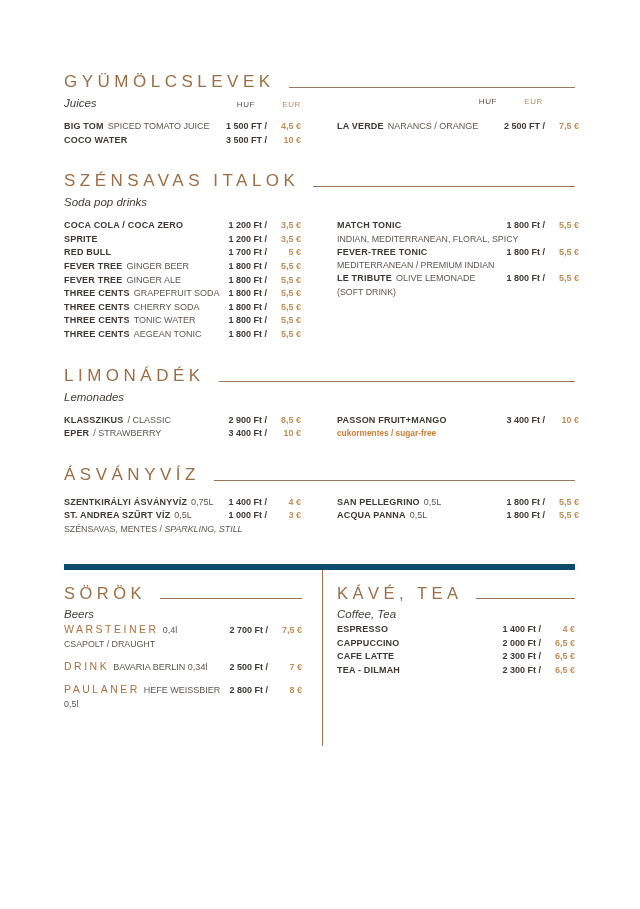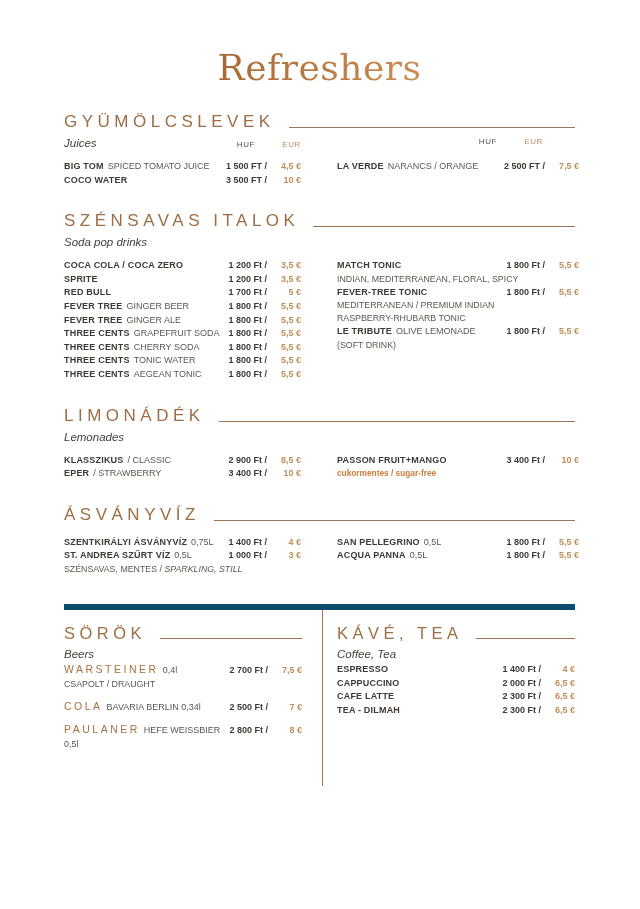--- a/index.html
+++ b/index.html
@@ -43,21 +43,20 @@
   .bottom-col{padding:14px 20px 26px 0;}
   .bottom-col.right{border-left:1px solid #a3754c;padding:14px 0 26px 14px;}
   .bottom .cols-one{margin-top:3px;}
   .item.beer{margin-bottom:9px;}
   .bottom .heading{font-size:16.5px;}
 </style>
 </head>
 <body>
 
 <div class="page">
-  <h1 class="title">Refreshers</h1>
   <div id="menu-sections">
       <section class="section">
         <div class="heading-row">
           <h2 class="heading">GYÜMÖLCSLEVEK</h2>
           <div class="heading-rule"></div>
         </div>
         <div class="sub-row">
           <div class="sub-col">
             <div class="subheading">Juices</div>
             <div class="cur-row">
@@ -214,21 +213,20 @@
             </div>
             <div class="item">
               <div class="item-row">
                 <div class="item-main"><span class="item-name">FEVER-TREE TONIC</span></div>
                 <div class="price">
                   <span class="huf">1 800 Ft /</span>
                   <span class="eur">5,5 €</span>
                 </div>
               </div>
               <div class="item-sub"><span>MEDITERRANEAN / PREMIUM INDIAN</span></div>
-              <div class="item-sub"><span>RASPBERRY-RHUBARB TONIC</span></div>
             </div>
             <div class="item">
               <div class="item-row">
                 <div class="item-main"><span class="item-name">LE TRIBUTE</span><span class="item-desc">OLIVE LEMONADE</span></div>
                 <div class="price">
                   <span class="huf">1 800 Ft /</span>
                   <span class="eur">5,5 €</span>
                 </div>
               </div>
               <div class="item-sub"><span>(SOFT DRINK)</span></div>
@@ -345,21 +343,21 @@
               <div class="item-main"><span class="item-name copper">WARSTEINER</span><span class="item-desc">0,4l</span></div>
               <div class="price">
                 <span class="huf">2 700 Ft /</span>
                 <span class="eur">7,5 €</span>
               </div>
             </div>
             <div class="item-sub"><span>CSAPOLT / DRAUGHT</span></div>
           </div>
           <div class="item beer">
             <div class="item-row">
-              <div class="item-main"><span class="item-name copper">COLA</span><span class="item-desc">BAVARIA BERLIN 0,34l</span></div>
+              <div class="item-main"><span class="item-name copper">DRINK</span><span class="item-desc">BAVARIA BERLIN 0,34l</span></div>
               <div class="price">
                 <span class="huf">2 500 Ft /</span>
                 <span class="eur">7 €</span>
               </div>
             </div>
           </div>
           <div class="item beer">
             <div class="item-row">
               <div class="item-main"><span class="item-name copper">PAULANER</span><span class="item-desc">HEFE WEISSBIER 0,5l</span></div>
               <div class="price">

